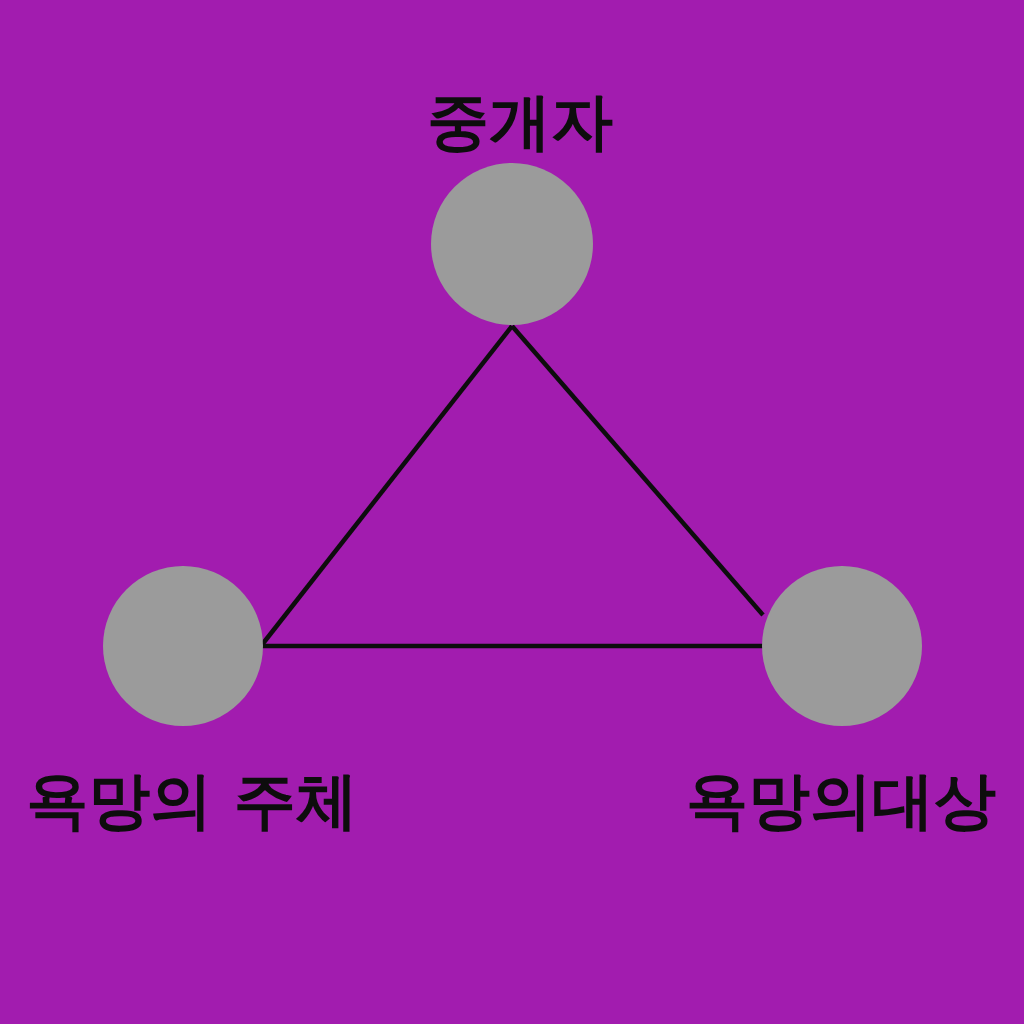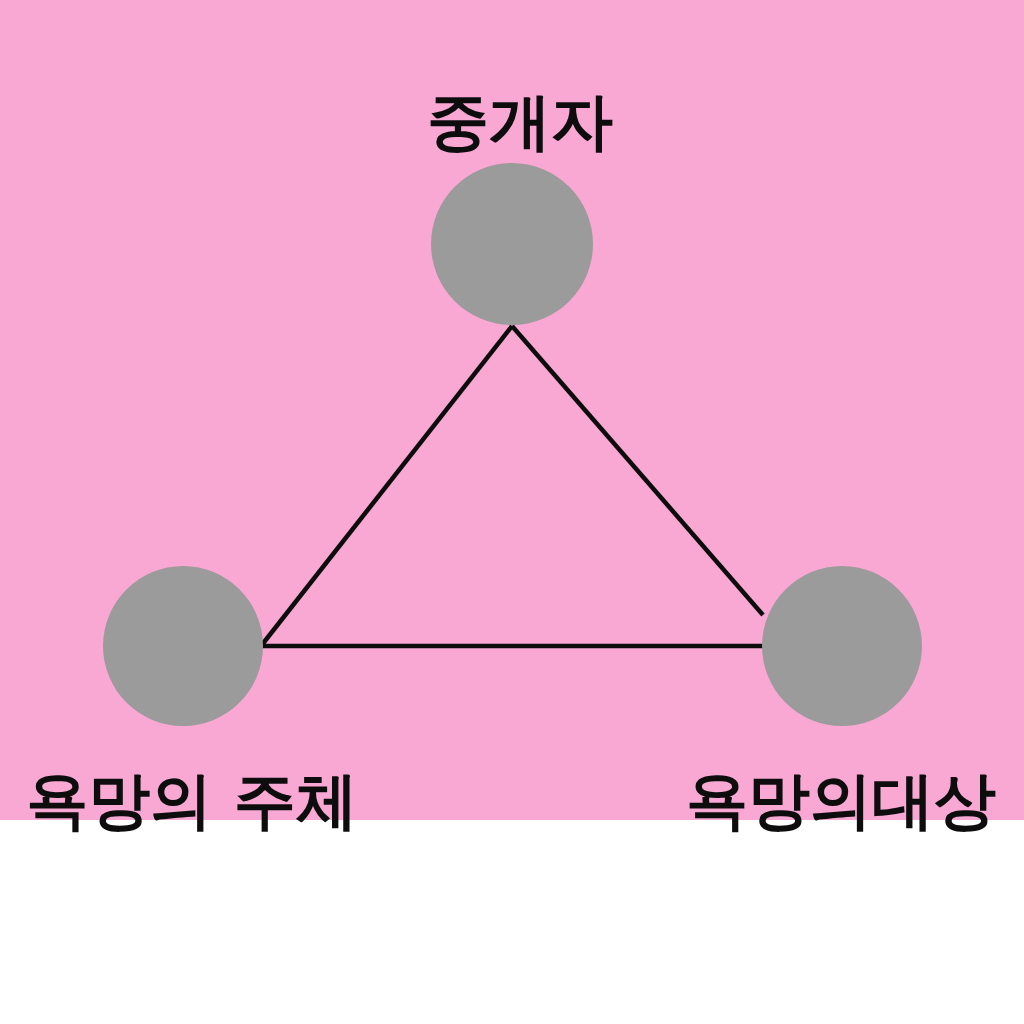--- a/index.html
+++ b/index.html
@@ -9,22 +9,22 @@
   }
   body {
     width: 1024px;
     height: 1024px;
     overflow: hidden;
     font-family: "DejaVu Sans", "Liberation Sans", sans-serif;
   }
   .canvas-wrap {
     position: relative;
     width: 1024px;
-    height: 820px;
-    background: #f9a8d4;
+    height: 1024px;
+    background: #a21caf;
   }
   svg {
     display: block;
     width: 1024px;
     height: 1024px;
   }
   .node-label {
     font-family: "DejaVu Sans", "Liberation Sans", sans-serif;
     font-weight: 700;
     text-anchor: middle;

